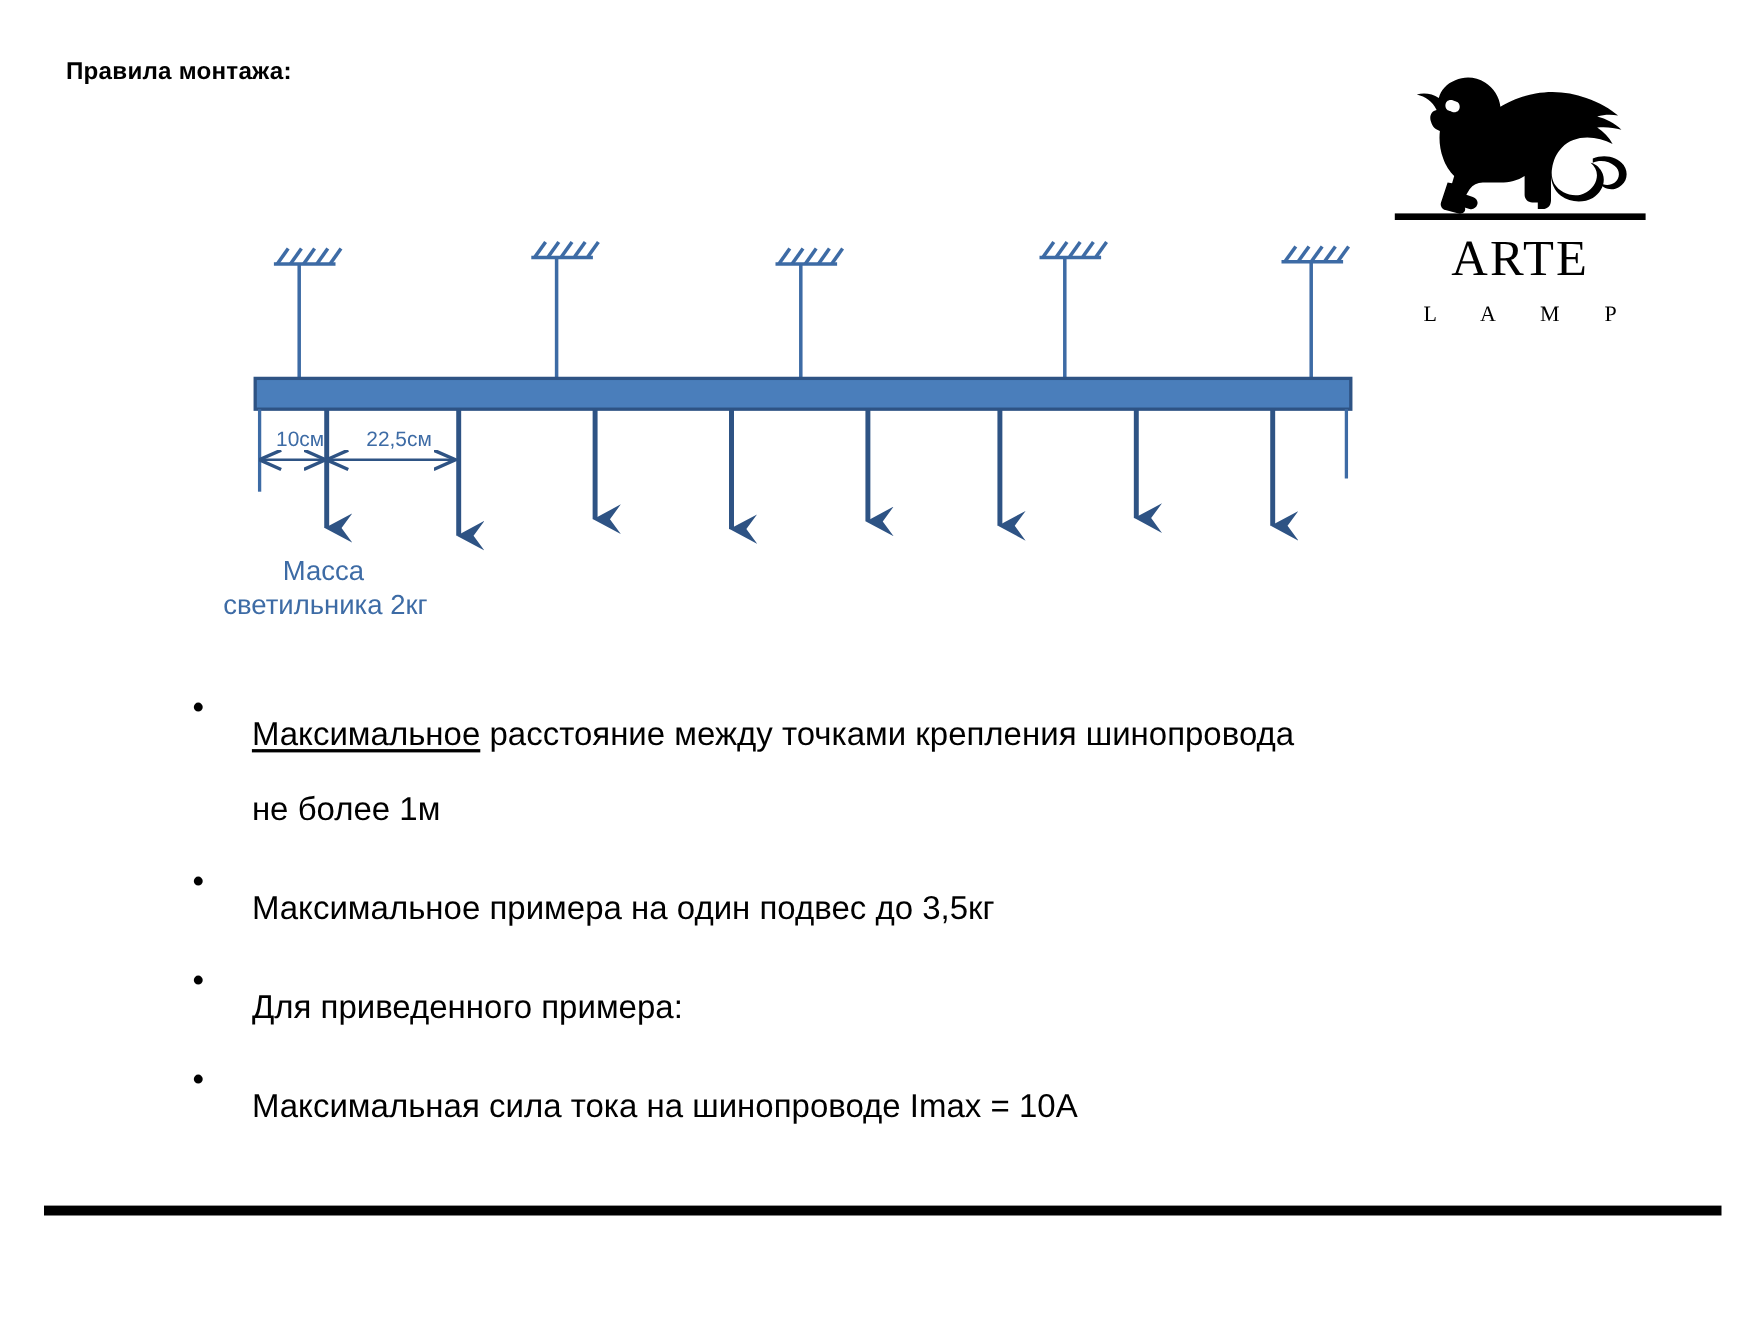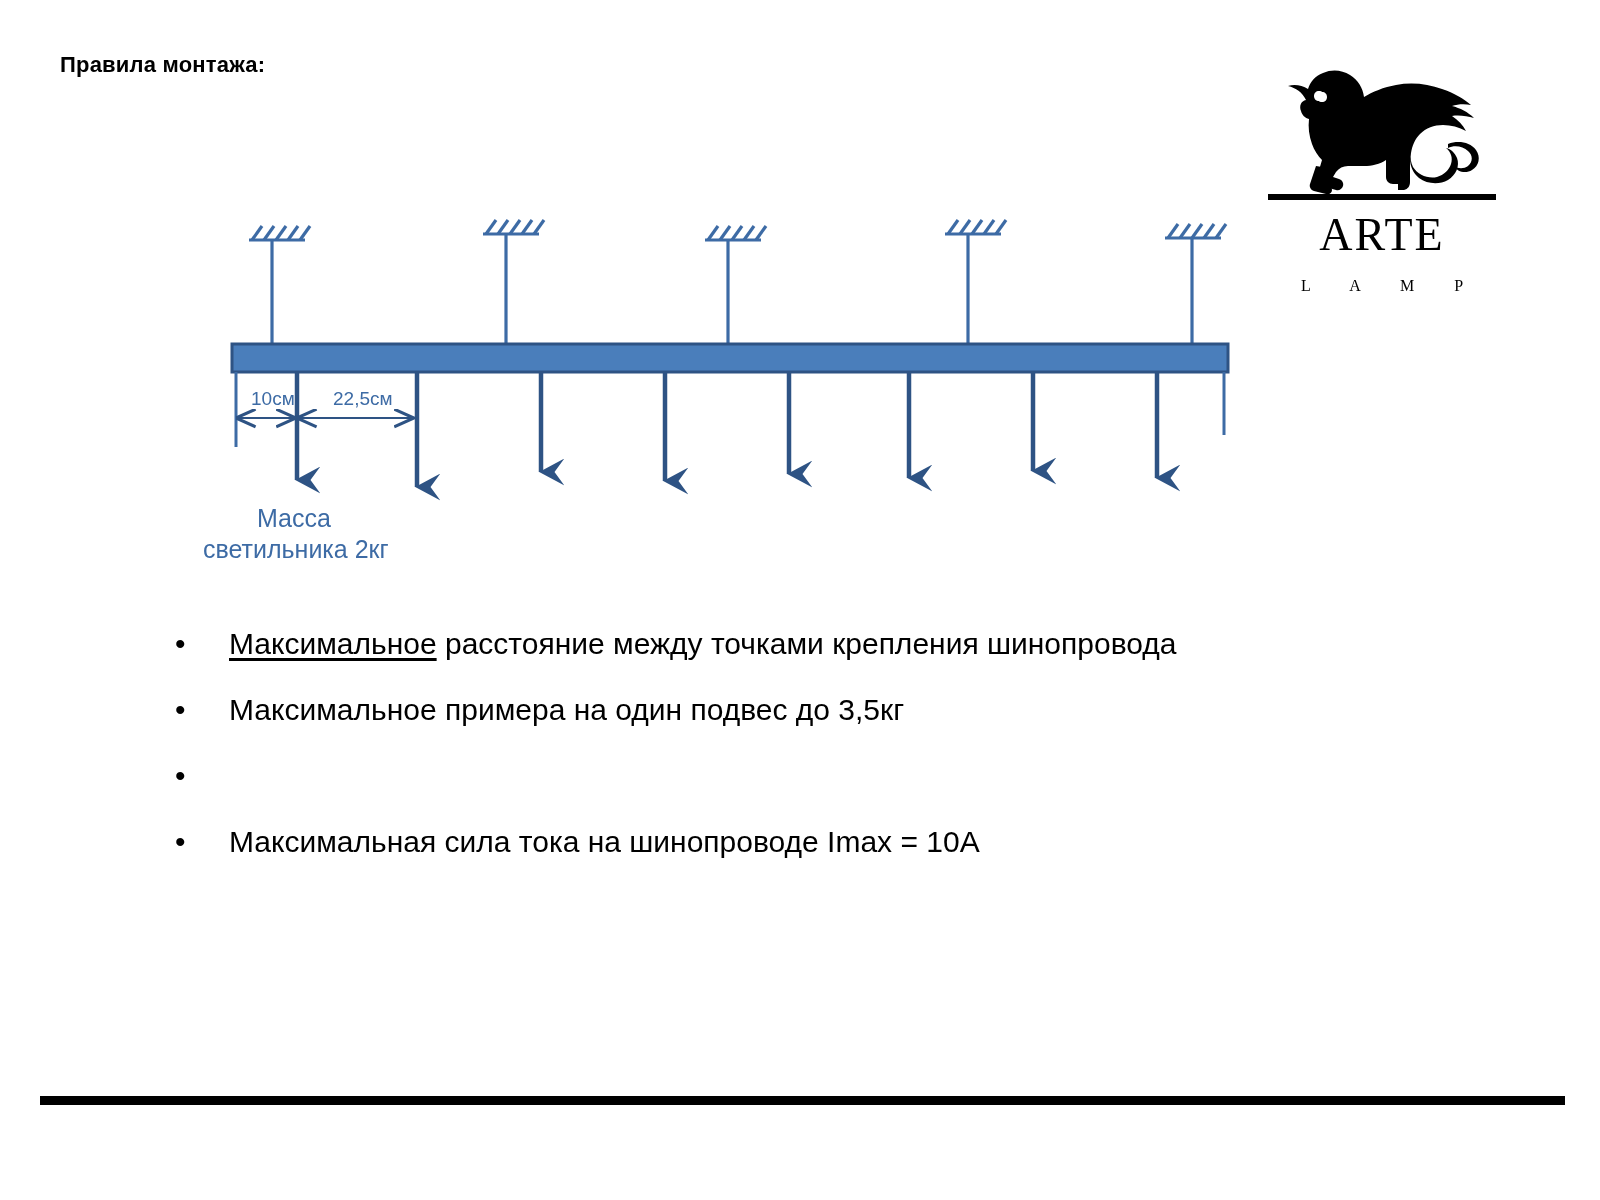--- a/index.html
+++ b/index.html
@@ -49,21 +49,21 @@
     letter-spacing: 2px;
     color: #000000;
   }
   .logo-sub {
     position: absolute;
     left: 0;
     top: 228px;
     width: 240px;
     text-align: center;
     font-family: "Liberation Serif", serif;
-    font-size: 16px;
+    font-size: 20px;
     line-height: 20px;
     letter-spacing: 18px;
     text-indent: 18px;
     color: #000000;
   }
 
   
   .diagram {
     position: absolute;
     left: 0;
@@ -100,21 +100,21 @@
     text-align: left;
     padding-left: 12px;
     box-sizing: border-box;
   }
   .bullet-body {
     flex: 1 1 auto;
     font-size: 30px;
     line-height: 44px;
     color: #000000;
   }
-  .bullet-line { display: block; }
+  .bullet-line { display: block; margin-top: 24px; }
   .underline { text-decoration: underline; text-underline-offset: 4px; }
 
   
   .footer-rule {
     position: absolute;
     left: 40px;
     top: 1096px;
     width: 1525px;
     height: 9px;
     background: #000000;
@@ -314,33 +314,35 @@
 </div>
 
 <div class="bullets">
 
   <div class="bullet-row">
     <div class="bullet-mark">•</div>
     <div class="bullet-body">
       <span class="bullet-line">
         <span class="underline">Максимальное</span><span> расстояние между точками крепления шинопровода</span>
       </span>
+      <span class="bullet-line">не более 1м</span>
     </div>
   </div>
 
   <div class="bullet-row">
     <div class="bullet-mark">•</div>
     <div class="bullet-body">
       <span class="bullet-line">Максимальное примера на один подвес до 3,5кг</span>
     </div>
   </div>
 
   <div class="bullet-row">
     <div class="bullet-mark">•</div>
     <div class="bullet-body">
+      <span class="bullet-line">Для приведенного примера:</span>
     </div>
   </div>
 
   <div class="bullet-row">
     <div class="bullet-mark">•</div>
     <div class="bullet-body">
       <span class="bullet-line">Максимальная сила тока на шинопроводе Imax = 10А</span>
     </div>
   </div>
 

